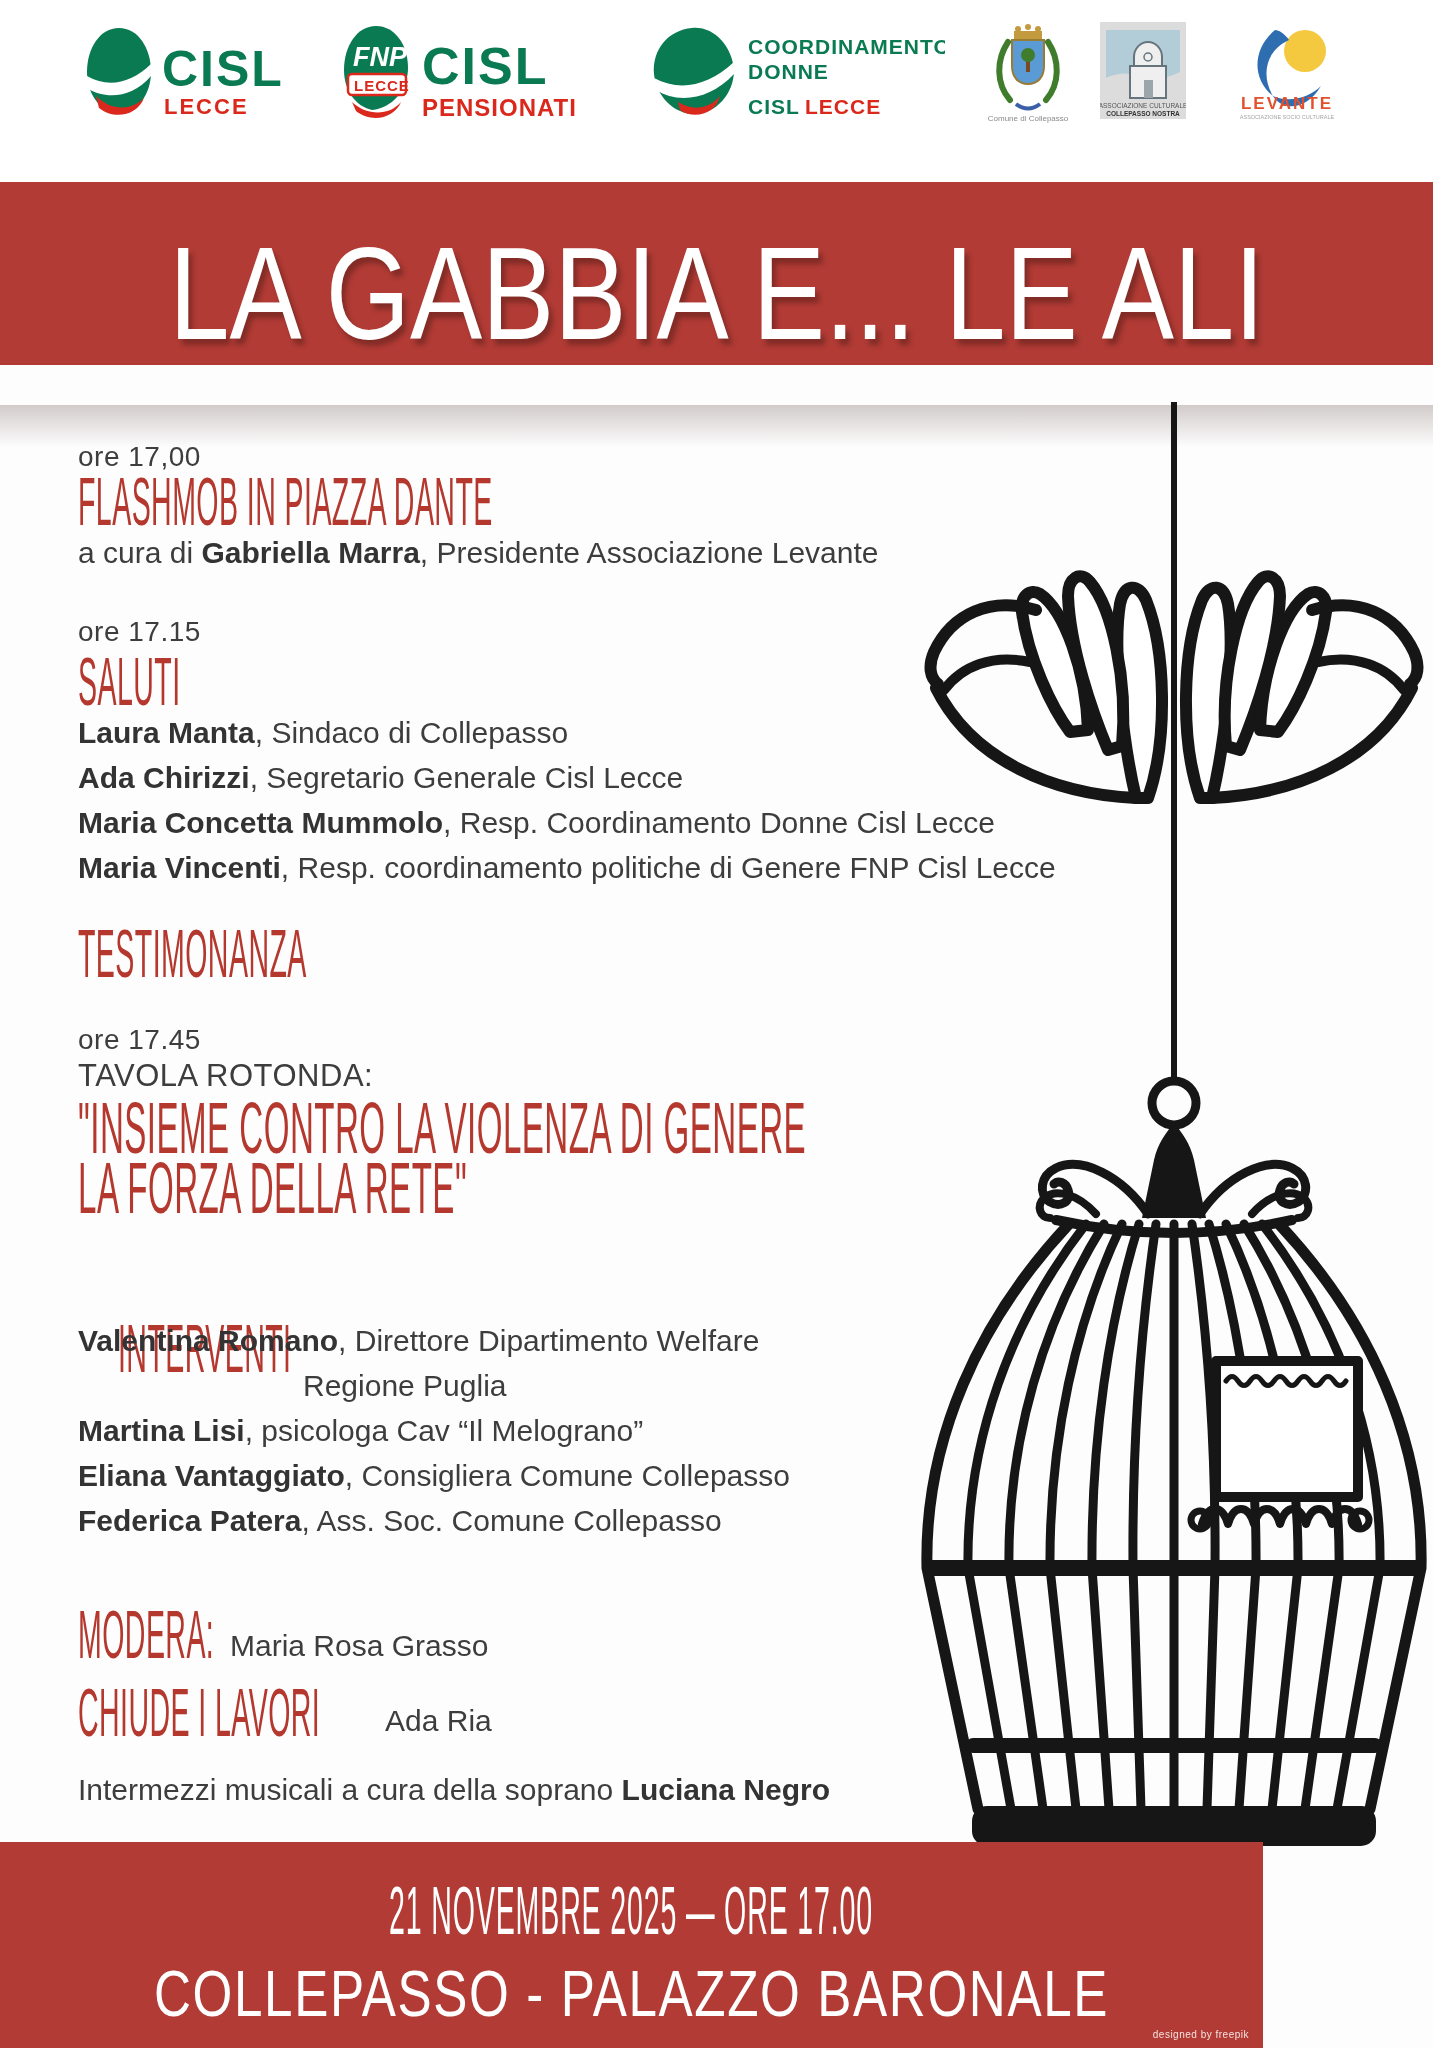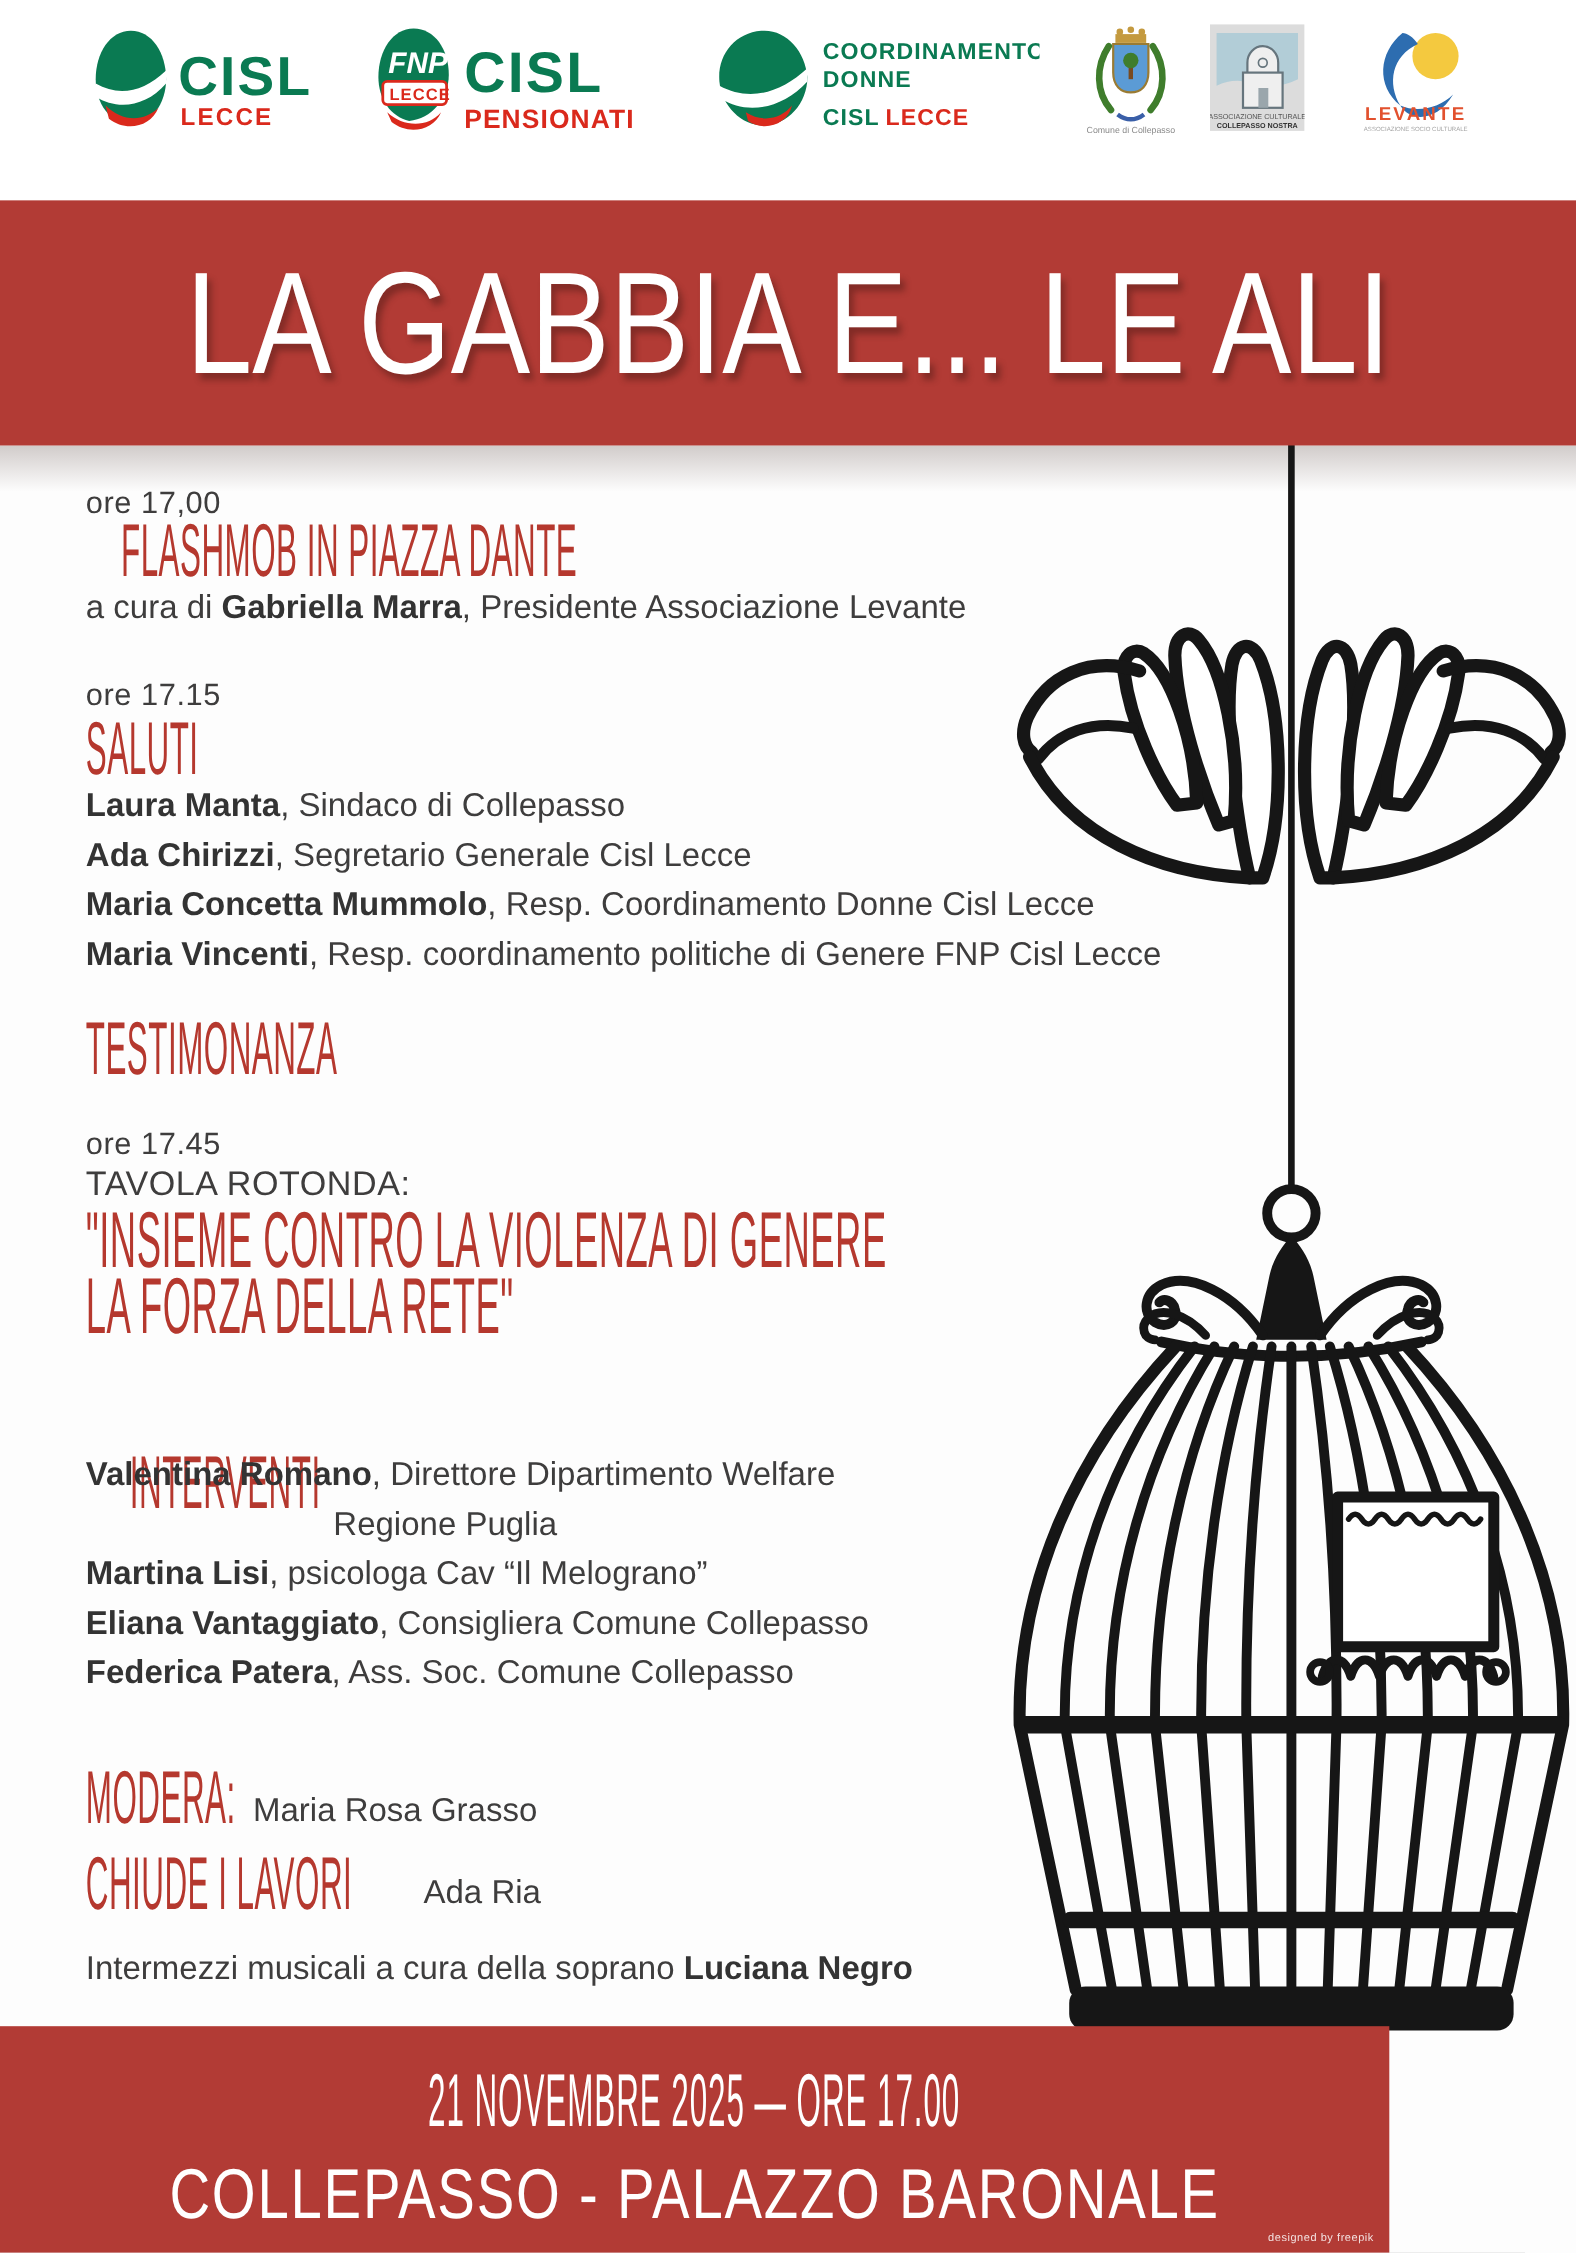--- a/index.html
+++ b/index.html
@@ -7,21 +7,21 @@
   .poster{
     position:relative; width:1433px; height:2048px; margin:0 auto;
     background:#fdfdfd; overflow:hidden;
   }
   svg text{ font-family:"Liberation Sans", sans-serif; }
   .abs{ position:absolute; }
   
   .logos{ position:absolute; top:0; left:0; width:1433px; height:182px; background:#ffffff; z-index:3; }
   
   .banner{
-    position:absolute; top:182px; left:0; width:1433px; height:223px;
+    position:absolute; top:182px; left:0; width:1433px; height:183px;
     background:#b23b35; text-align:center; z-index:2;
   }
   .title{
     display:inline-block; margin-top:46px;
     font-size:132px; font-weight:400; color:#ffffff; line-height:1;
     white-space:nowrap; transform:scaleX(.82); transform-origin:center top;
     text-shadow:5px 6px 6px rgba(70,25,20,.45);
   }
   .banner-shadow{
     position:absolute; top:405px; left:0; width:1433px; height:42px;
@@ -191,21 +191,21 @@
         <rect x="356" y="961" width="142" height="136" fill="#ffffff" stroke-width="10"></rect>
         <path d="M366,981 q6,-9 12,0 t12,0 t12,0 t12,0 t12,0 t12,0 t12,0 t12,0 t12,0 t12,0" stroke-width="5"></path>
         <path d="M342,1124 c6,-20 20,-20 26,0 c6,-20 20,-20 26,0 c6,-20 20,-20 26,0 c6,-20 20,-20 26,0 c6,-20 20,-20 26,0 c6,-20 20,-20 26,0" stroke-width="8"></path>
         <circle cx="340" cy="1120" r="9" stroke-width="7"></circle>
         <circle cx="500" cy="1120" r="9" stroke-width="7"></circle>
       </g>
     </g>
   </svg>
 
   <div class="abs ore" style="left:78px; top:441px;">ore 17,00</div>
-  <div class="abs" style="left:78px; top:467px;margin-left:32px;">
+  <div class="abs" style="left:78px; top:467px;">
     <span class="hand">FLASHMOB IN PIAZZA DANTE</span>
   </div>
   <div class="abs bt" style="left:78px; top:536px;">
     <span>a cura di </span><span class="b">Gabriella Marra</span><span>, Presidente Associazione Levante</span>
   </div>
 
   <div class="abs ore" style="left:78px; top:616px;">ore 17.15</div>
   <div class="abs" style="left:78px; top:647px;">
     <span class="hand">SALUTI</span>
   </div>

